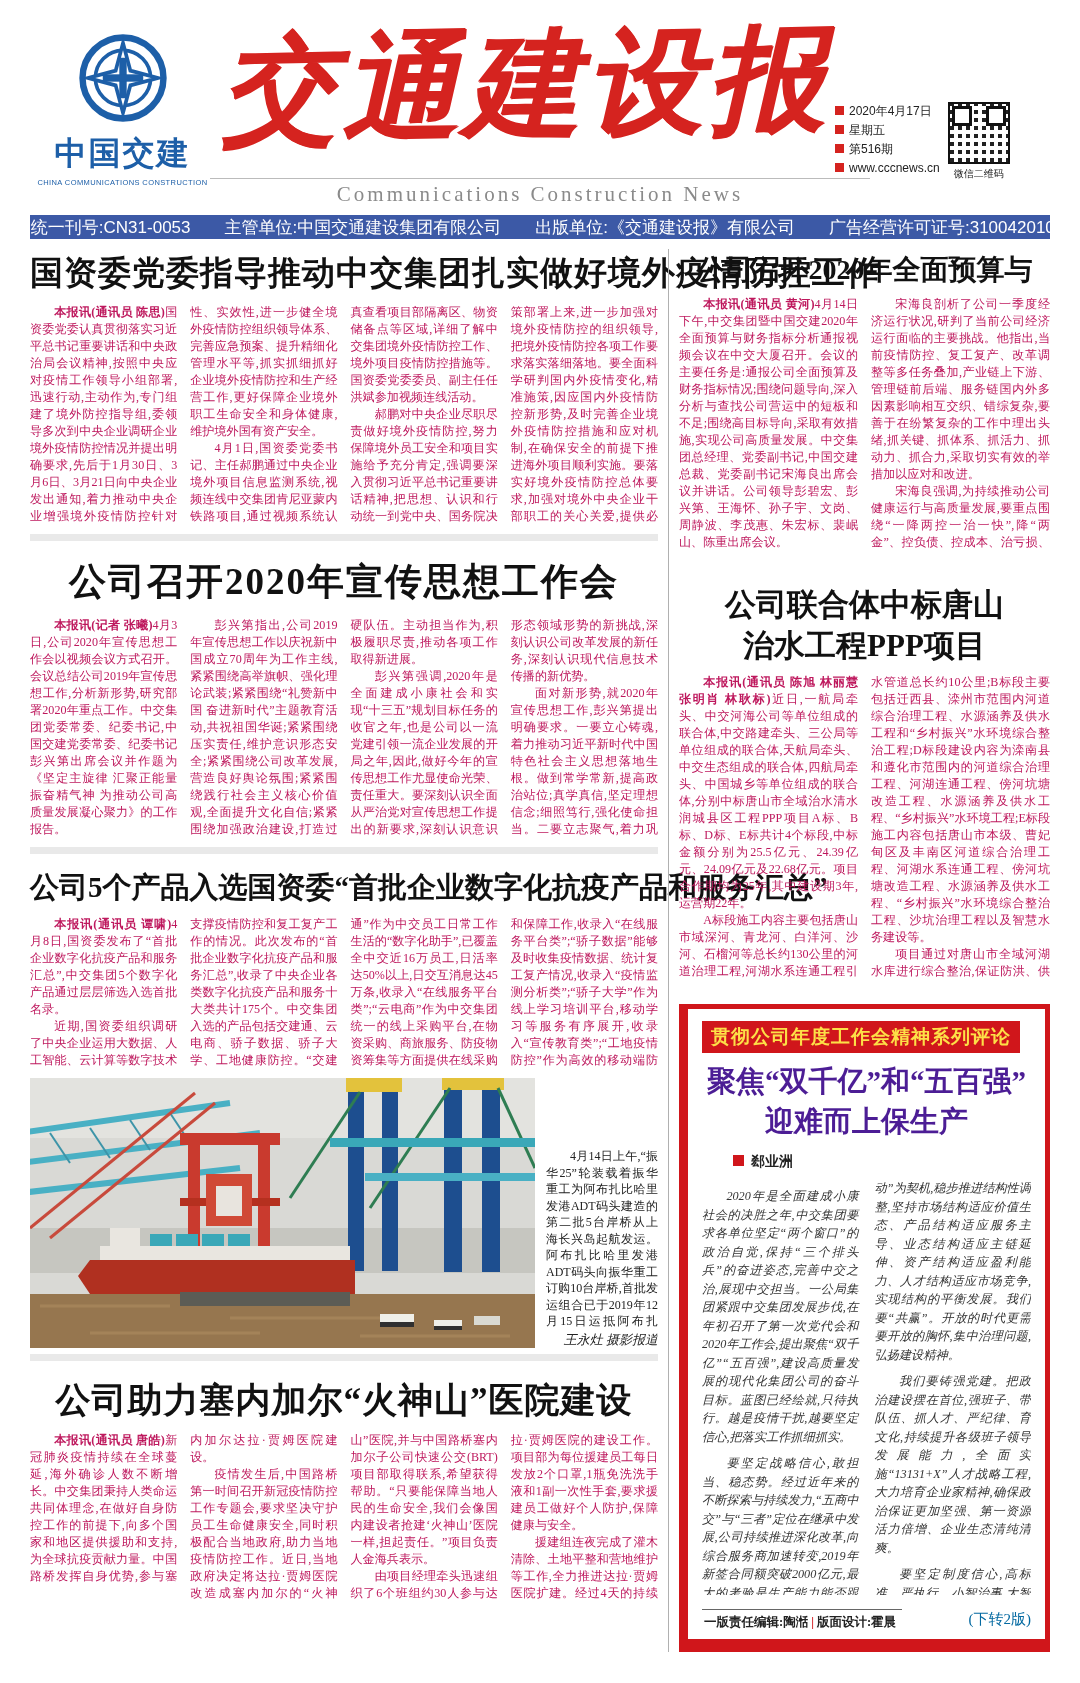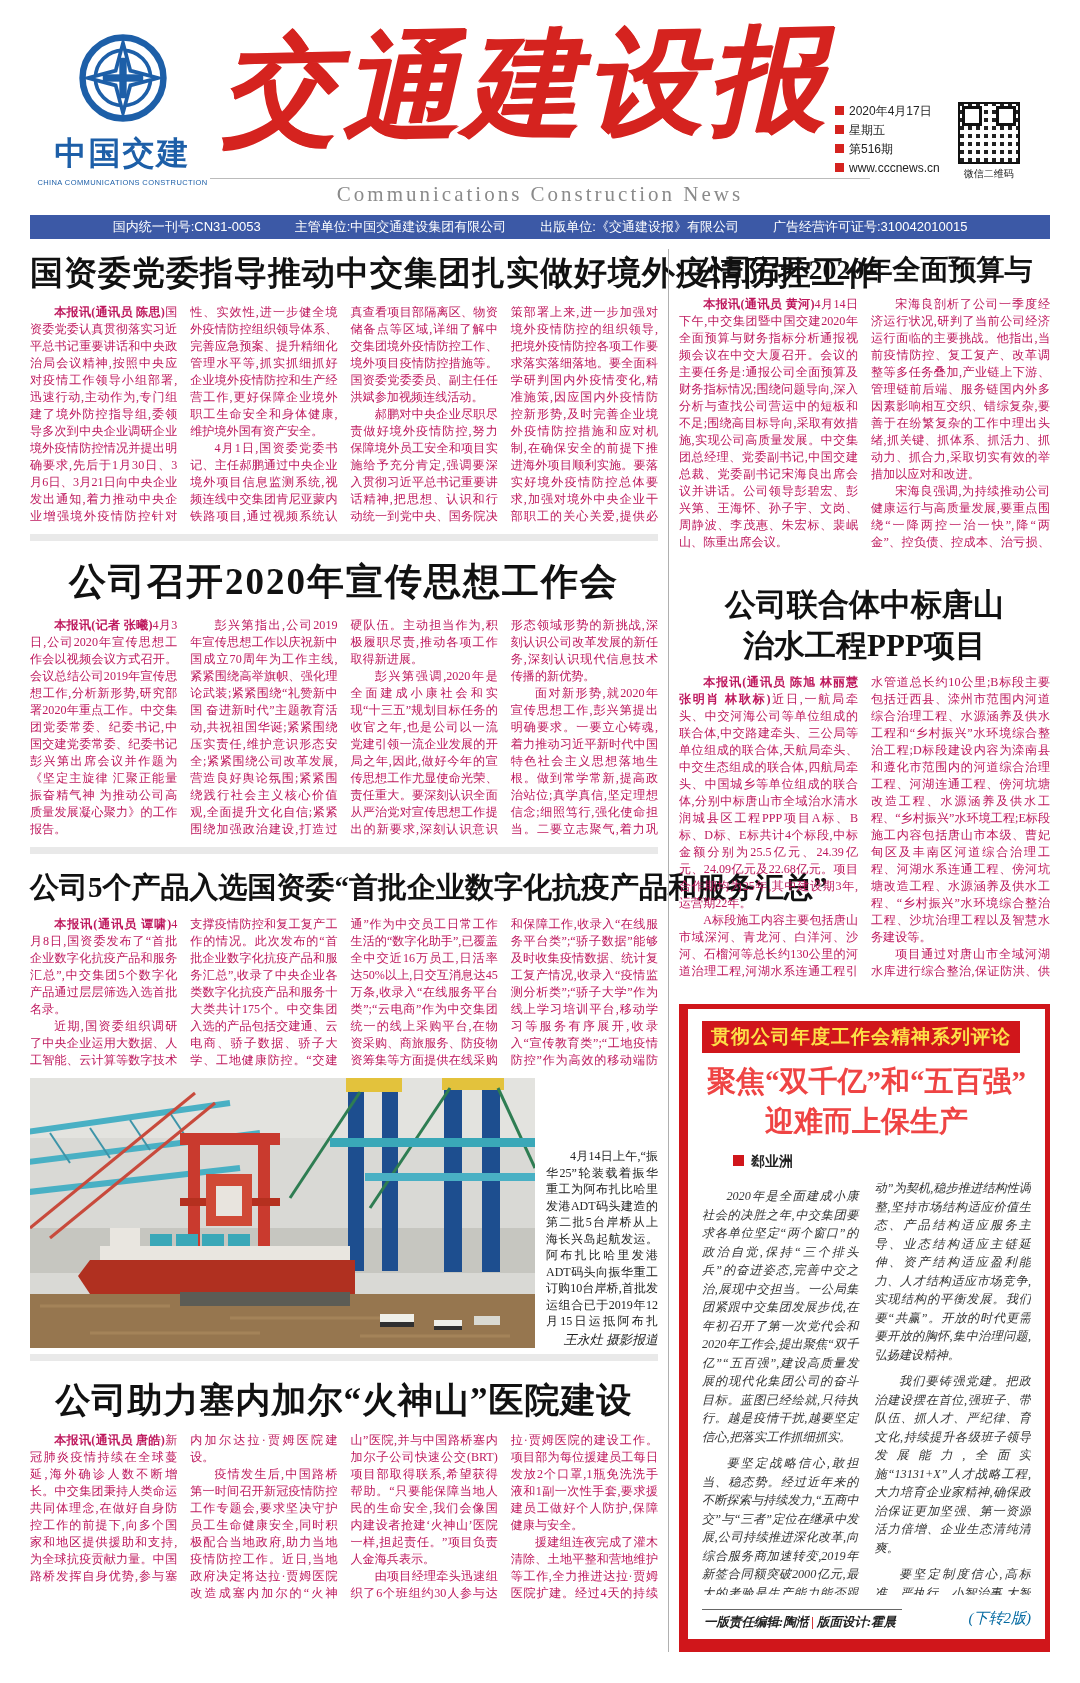--- a/index.html
+++ b/index.html
@@ -6,33 +6,33 @@
   html,body { background:#ffffff; }
   body { width:1080px; font-family:"Liberation Serif","DejaVu Serif",serif; color:#1a1a1a; }
   .page { width:1080px; height:1683px; padding:10px 30px 14px 30px; overflow:hidden; position:relative; background:#fff; }
 
   
   .masthead-row { display:flex; align-items:flex-start; height:168px; }
   .logo-block { width:185px; padding-top:22px; text-align:center; flex-shrink:0; }
   .logo-name { color:#1d5fa8; font-size:32px; font-weight:bold; font-family:"Liberation Sans",sans-serif; letter-spacing:2px; margin-top:4px; }
   .logo-sub { color:#1d5fa8; font-size:7.5px; font-family:"Liberation Sans",sans-serif; letter-spacing:.4px; margin-top:2px; }
   .masthead-title { flex:1; text-align:center; color:#d5231f; font-size:116px; line-height:150px; font-weight:bold; font-style:italic; letter-spacing:6px; transform:rotate(-1.2deg); white-space:nowrap; text-shadow:1px 1px 0 #d5231f; }
-  .pub-block { width:215px; flex-shrink:0; padding-top:92px; display:flex; gap:18px; }
+  .pub-block { width:215px; flex-shrink:0; padding-top:92px; display:flex; gap:8px; }
   .pub-lines { font-family:"Liberation Sans",sans-serif; font-size:12px; color:#222; line-height:19px; white-space:nowrap; }
   .pub-lines .row::before { content:""; display:inline-block; width:9px; height:9px; background:#d5231f; margin-right:5px; }
   .qr-wrap { text-align:center; }
   .qr { width:62px; height:62px; background:
       repeating-linear-gradient(0deg,#111 0 4px,#fff 4px 8px),
       repeating-linear-gradient(90deg,#111 0 4px,#fff 4px 8px);
       background-blend-mode:screen; border:2px solid #111; position:relative; }
   .qr::before,.qr::after { content:""; position:absolute; width:14px; height:14px; border:3px solid #111; background:#fff; }
   .qr::before { top:2px; left:2px; } .qr::after { top:2px; right:2px; }
   .qr-label { font-size:10px; margin-top:3px; font-family:"Liberation Sans",sans-serif; }
   .english-row { text-align:center; border-top:1px solid #bbb; width:660px; margin:0 auto; color:#8a8a8a; font-size:21px; letter-spacing:3px; padding-top:3px; font-family:"Liberation Serif",serif; }
-  .blue-bar { margin-top:8px; background:#3c59a6; color:#fff; font-family:"Liberation Sans",sans-serif; font-size:13px; height:24px; display:flex; align-items:center; justify-content:center; gap:34px; white-space:nowrap; }
+  .blue-bar { margin-top:8px; background:#3c59a6; color:#fff; font-family:"Liberation Sans",sans-serif; font-size:17px; height:24px; display:flex; align-items:center; justify-content:center; gap:34px; white-space:nowrap; }
 
   
   .main { display:flex; margin-top:6px; }
   .left-sec { width:628px; flex-shrink:0; }
   .v-divider { width:1px; background:#b0b0b0; margin:4px 10px 0 10px; }
   .right-sec { flex:1; min-width:0; }
 
   .headline { font-weight:bold; text-align:center; color:#111; font-family:"Liberation Serif",serif; }
   .hl-a { font-size:33px; letter-spacing:1px; padding:6px 0 8px 0; white-space:nowrap; }
   .hl-b { font-size:37px; letter-spacing:2px; padding:10px 0 10px 0; }
@@ -57,26 +57,26 @@
   
   .photo-block { display:flex; margin-top:6px; height:270px; }
   .photo-frame { width:505px; height:270px; flex-shrink:0; background:#cfcfcb; }
   .photo-caption-col { width:112px; margin-left:11px; display:flex; flex-direction:column; font-size:12px; line-height:16.5px; text-align:justify; overflow:hidden; padding-top:70px; color:#222; }
   .photo-caption-col .cap { flex:1; overflow:hidden; text-indent:2em; }
   .photo-credit { font-size:13px; text-align:right; padding-top:4px; font-style:italic; white-space:nowrap; }
 
   
   .red-box { margin-top:12px; border:5px solid #d0161b; border-left-width:9px; border-bottom-width:13px; padding:12px 14px 8px 14px; height:648px; display:flex; flex-direction:column; }
   .kicker { display:inline-block; align-self:flex-start; background:#d0161b; color:#fde047; font-weight:bold; font-size:19px; padding:3px 9px; letter-spacing:1px; }
-  .rb-title { text-align:center; font-weight:bold; font-size:29px; line-height:40px; margin-top:8px; color:#ef4444; }
+  .rb-title { text-align:center; font-weight:bold; font-size:29px; line-height:40px; margin-top:8px; color:#4c1d95; }
   .rb-author { margin-top:12px; font-size:14px; font-weight:bold; color:#222;margin-left:31px; }
   .rb-author::before { content:""; display:inline-block; width:11px; height:11px; background:#d0161b; margin-right:7px; }
   .rb-body { margin-top:8px; flex:1; column-count:2; column-gap:16px; font-size:12.2px; line-height:18.5px; text-align:justify; overflow:hidden; color:#333; font-style:italic; }
   .rb-body p { text-indent:2em; font-style:italic;margin-top:8px; }
-  .rb-footer { display:flex; justify-content:space-between; align-items:flex-start; margin-top:14px;font-style:italic; }
+  .rb-footer { display:flex; justify-content:space-between; align-items:center; margin-top:14px; }
   .rb-editor { border-top:1px solid #666; padding:4px 6px 0 2px; font-size:12.5px; font-weight:bold; color:#222; }
   .rb-editor .sep { color:#d0161b; padding:0 3px; }
   .rb-next { font-size:15px; color:#0369a1; padding-bottom:2px; }
 </style>
 </head>
 <body>
 
 <div class="page">
 
   <header class="masthead-row">

